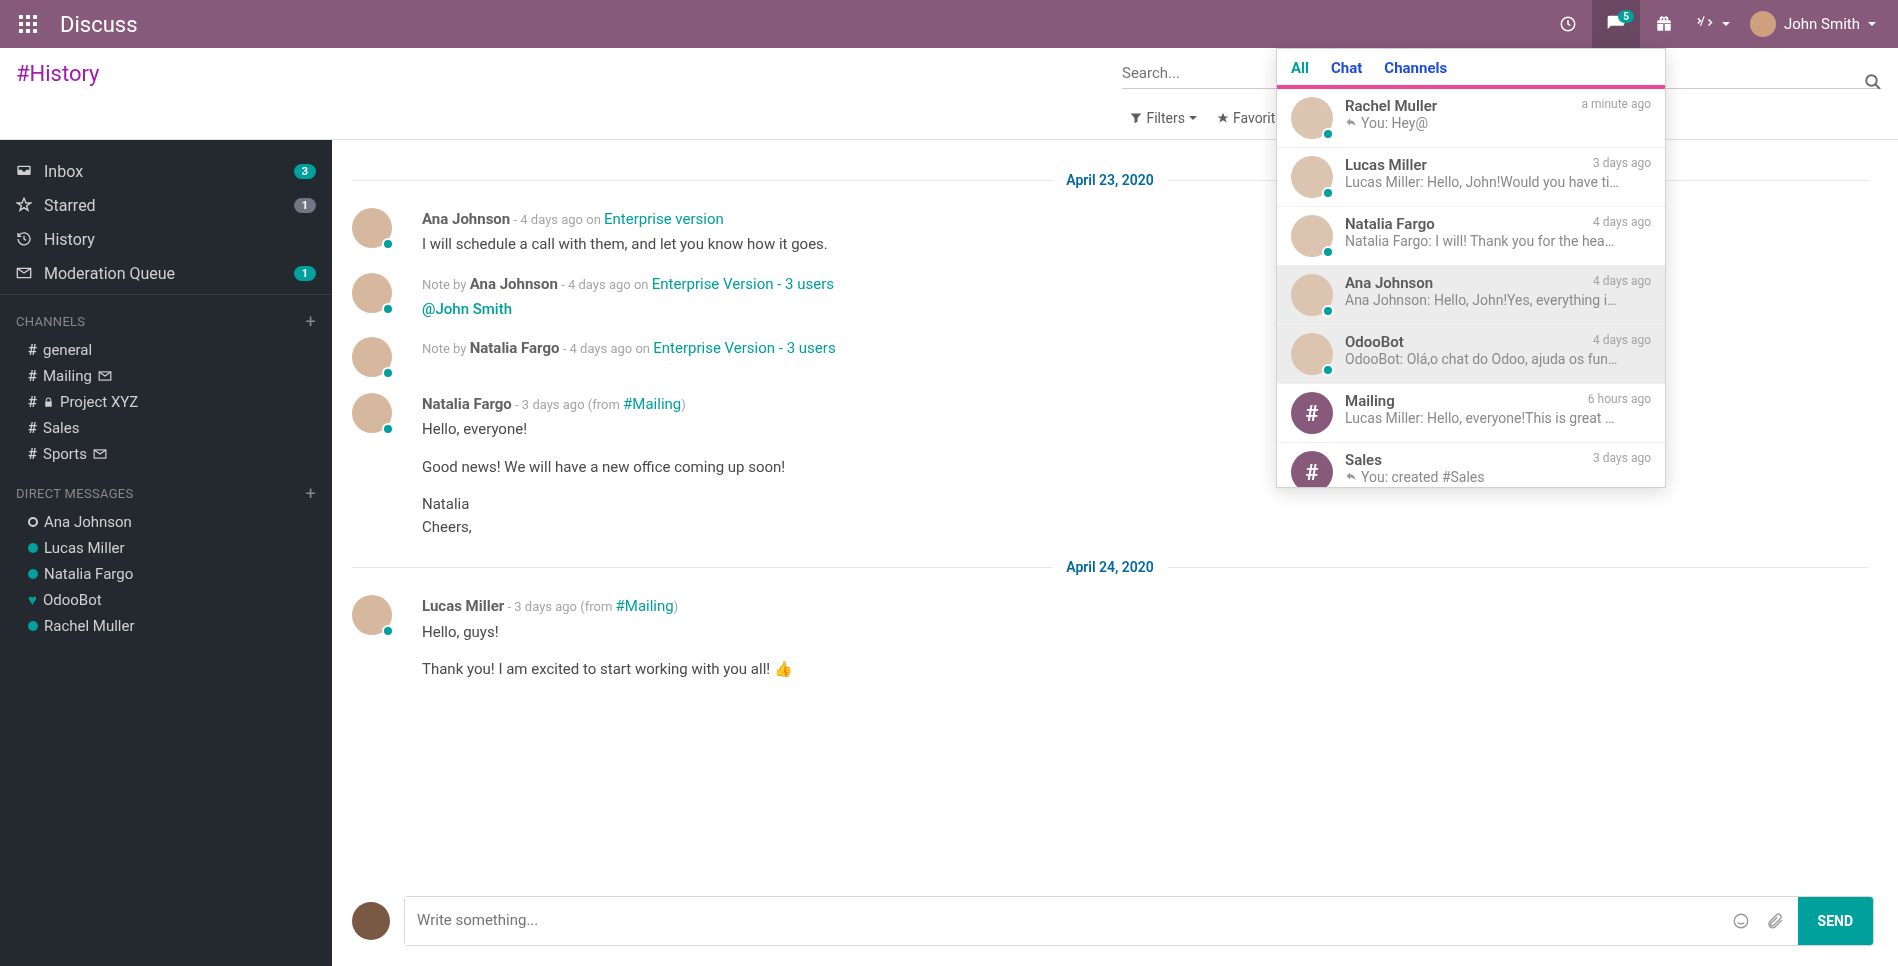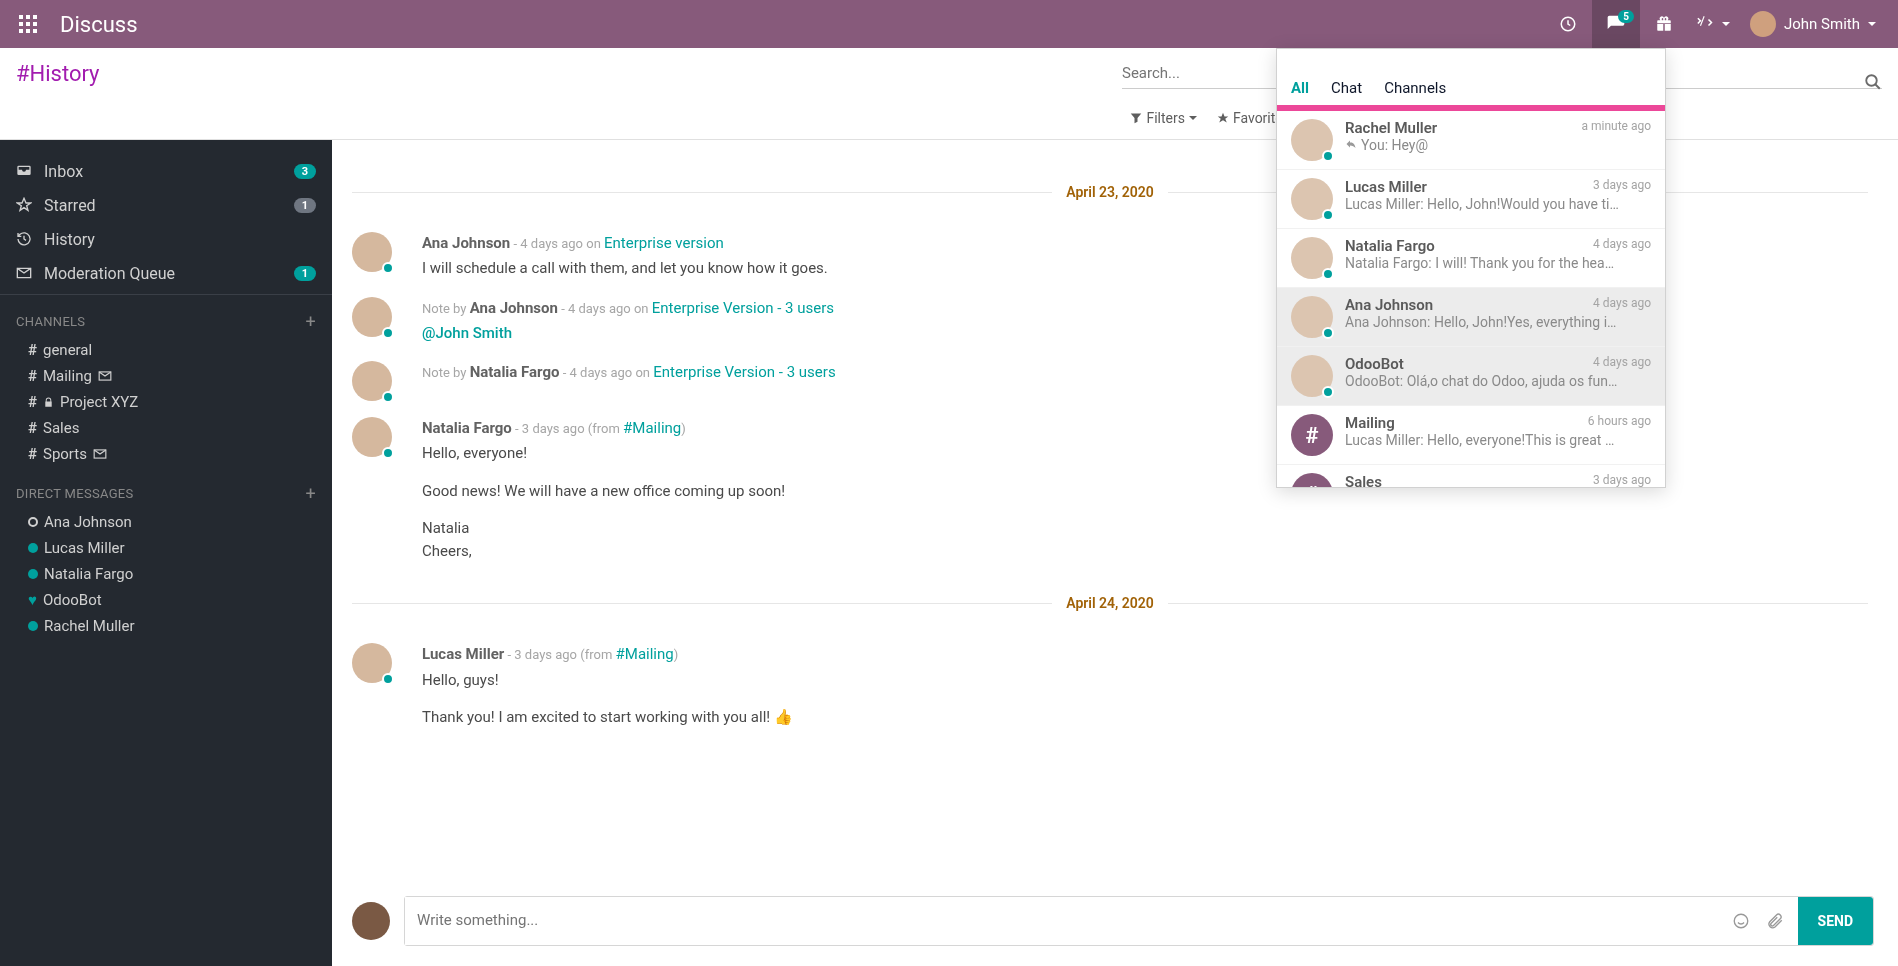--- a/index.html
+++ b/index.html
@@ -44,21 +44,21 @@
 .sb-channel .status-dot { width: 10px; height: 10px; border-radius: 50%; }
 .sb-channel .hash { font-weight: 600; }
 .sidebar .divider { border-top: 1px solid #3a3f47; margin: 4px 0; }
 .dot-online { background: #00a09d; }
 .dot-heart { color: #00a09d; }
 .dot-circle { border: 2px solid #d0d0d0; border-radius: 50%; }
 
 
 .main { flex: 1; background: #fff; display: flex; flex-direction: column; position: relative; overflow: hidden; }
 .messages { flex: 1; overflow-y: auto; padding: 20px 30px 0 20px; }
-.date-sep { display: flex; align-items: center; margin: 24px 0; color: #a16207; font-size: 14px; }
+.date-sep { display: flex; align-items: center; margin: 12px 0; color: #0369a1; font-size: 14px; }
 .date-sep .line { flex: 1; border-top: 1px solid #e6e6e6; }
 .date-sep .txt { padding: 0 14px; font-weight: 600; }
 
 .msg { display: flex; gap: 30px; padding: 8px 0; }
 .msg .avatar { width: 40px; height: 40px; border-radius: 50%; background: #d5b89e; flex-shrink: 0; position: relative; }
 .msg .avatar .dot { position: absolute; bottom: -2px; right: -2px; width: 12px; height: 12px; border-radius: 50%; background: #00a09d; border: 2px solid #fff; }
 .msg .body { flex: 1; font-size: 15px; color: #4a4a4a; line-height: 1.55; }
 .msg .head { margin-bottom: 2px; }
 .msg .author { font-weight: 700; color: #626262; }
 .msg .meta { color: #a6a6a6; font-size: 13px; }
@@ -69,22 +69,22 @@
 
 .composer { display: flex; align-items: center; gap: 14px; padding: 16px 24px 20px 20px; }
 .composer .avatar { width: 38px; height: 38px; border-radius: 50%; background: #7a5944; }
 .composer .input-wrap { flex: 1; display: flex; border: 1px solid #d6d6d6; border-radius: 3px; background: #fff; }
 .composer textarea { flex: 1; border: none; resize: none; padding: 14px 12px; font-size: 15px; outline: none; height: 48px; font-family: inherit; }
 .composer .actions { display: flex; align-items: center; gap: 16px; padding: 0 14px; color: #888; }
 .composer .send { background: #00a09d; color: #fff; border: none; font-weight: 700; font-size: 14px; padding: 0 20px; cursor: pointer; align-self: stretch; border-radius: 0 3px 3px 0; }
 
 
 .msg-panel { position: absolute; top: 48px; right: 232px; width: 390px; background: #fff; border: 1px solid #d1d1d1; box-shadow: 0 4px 18px rgba(0,0,0,0.15); z-index: 50; max-height: 440px; display: flex; flex-direction: column; }
-.msg-panel .tabs { display: flex; gap: 22px; padding: 10px 14px 8px; border-bottom: 6px solid #ec4899; font-size: 15px; margin-top: 20px; }
-.msg-panel .tab { cursor: pointer; color: #0f172a; font-weight: 400; }
+.msg-panel .tabs { display: flex; gap: 22px; padding: 10px 14px 8px; border-bottom: 4px solid #ec4899; font-size: 15px; }
+.msg-panel .tab { cursor: pointer; color: #1d4ed8; font-weight: 700; }
 .msg-panel .tab.active { color: #00a09d; font-weight: 700; }
 .msg-panel .list { overflow-y: auto; flex: 1; }
 .msg-panel .list::-webkit-scrollbar { width: 14px; }
 .msg-panel .list::-webkit-scrollbar-thumb { background: #c7c7c7; }
 .msg-panel .item { display: flex; gap: 12px; padding: 8px 14px; border-bottom: 1px solid #f1f1f1; cursor: pointer; }
 .msg-panel .item.sel { background: #ececec; }
 .msg-panel .item .av { width: 42px; height: 42px; border-radius: 50%; background: #dcc5b0; flex-shrink: 0; position: relative; }
 .msg-panel .item .av.hash { background: #875a7b; display:flex;align-items:center;justify-content:center;color:#fff;font-size:22px;font-weight:700; }
 .msg-panel .item .av .dot { position:absolute; bottom:-1px; right:-1px; width:12px;height:12px;border-radius:50%;background:#00a09d;border:2px solid #fff; }
 .msg-panel .item .content { flex:1; min-width:0; }

